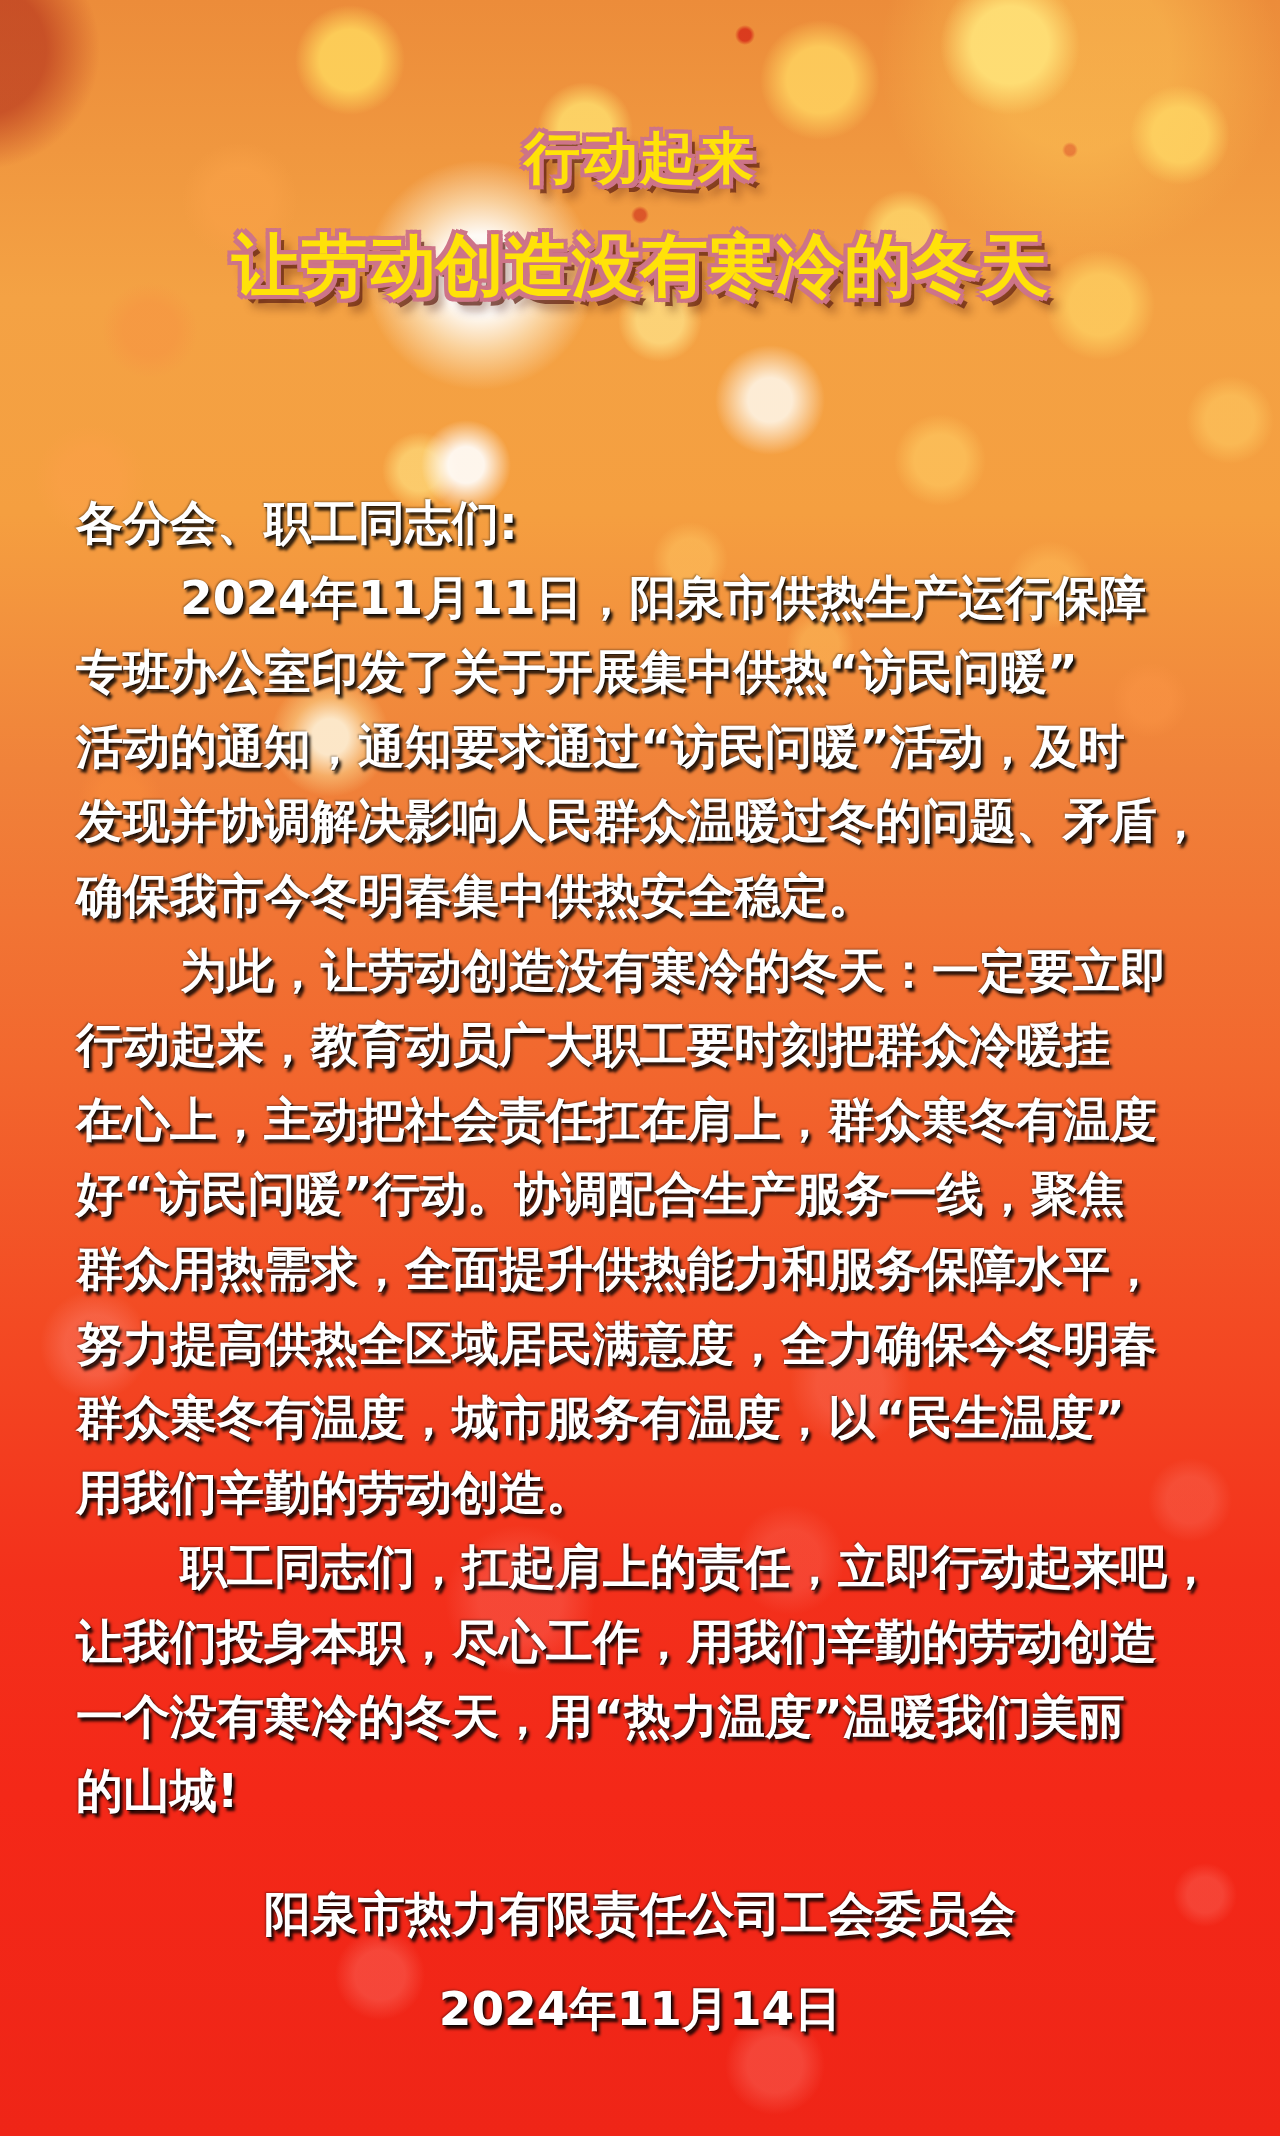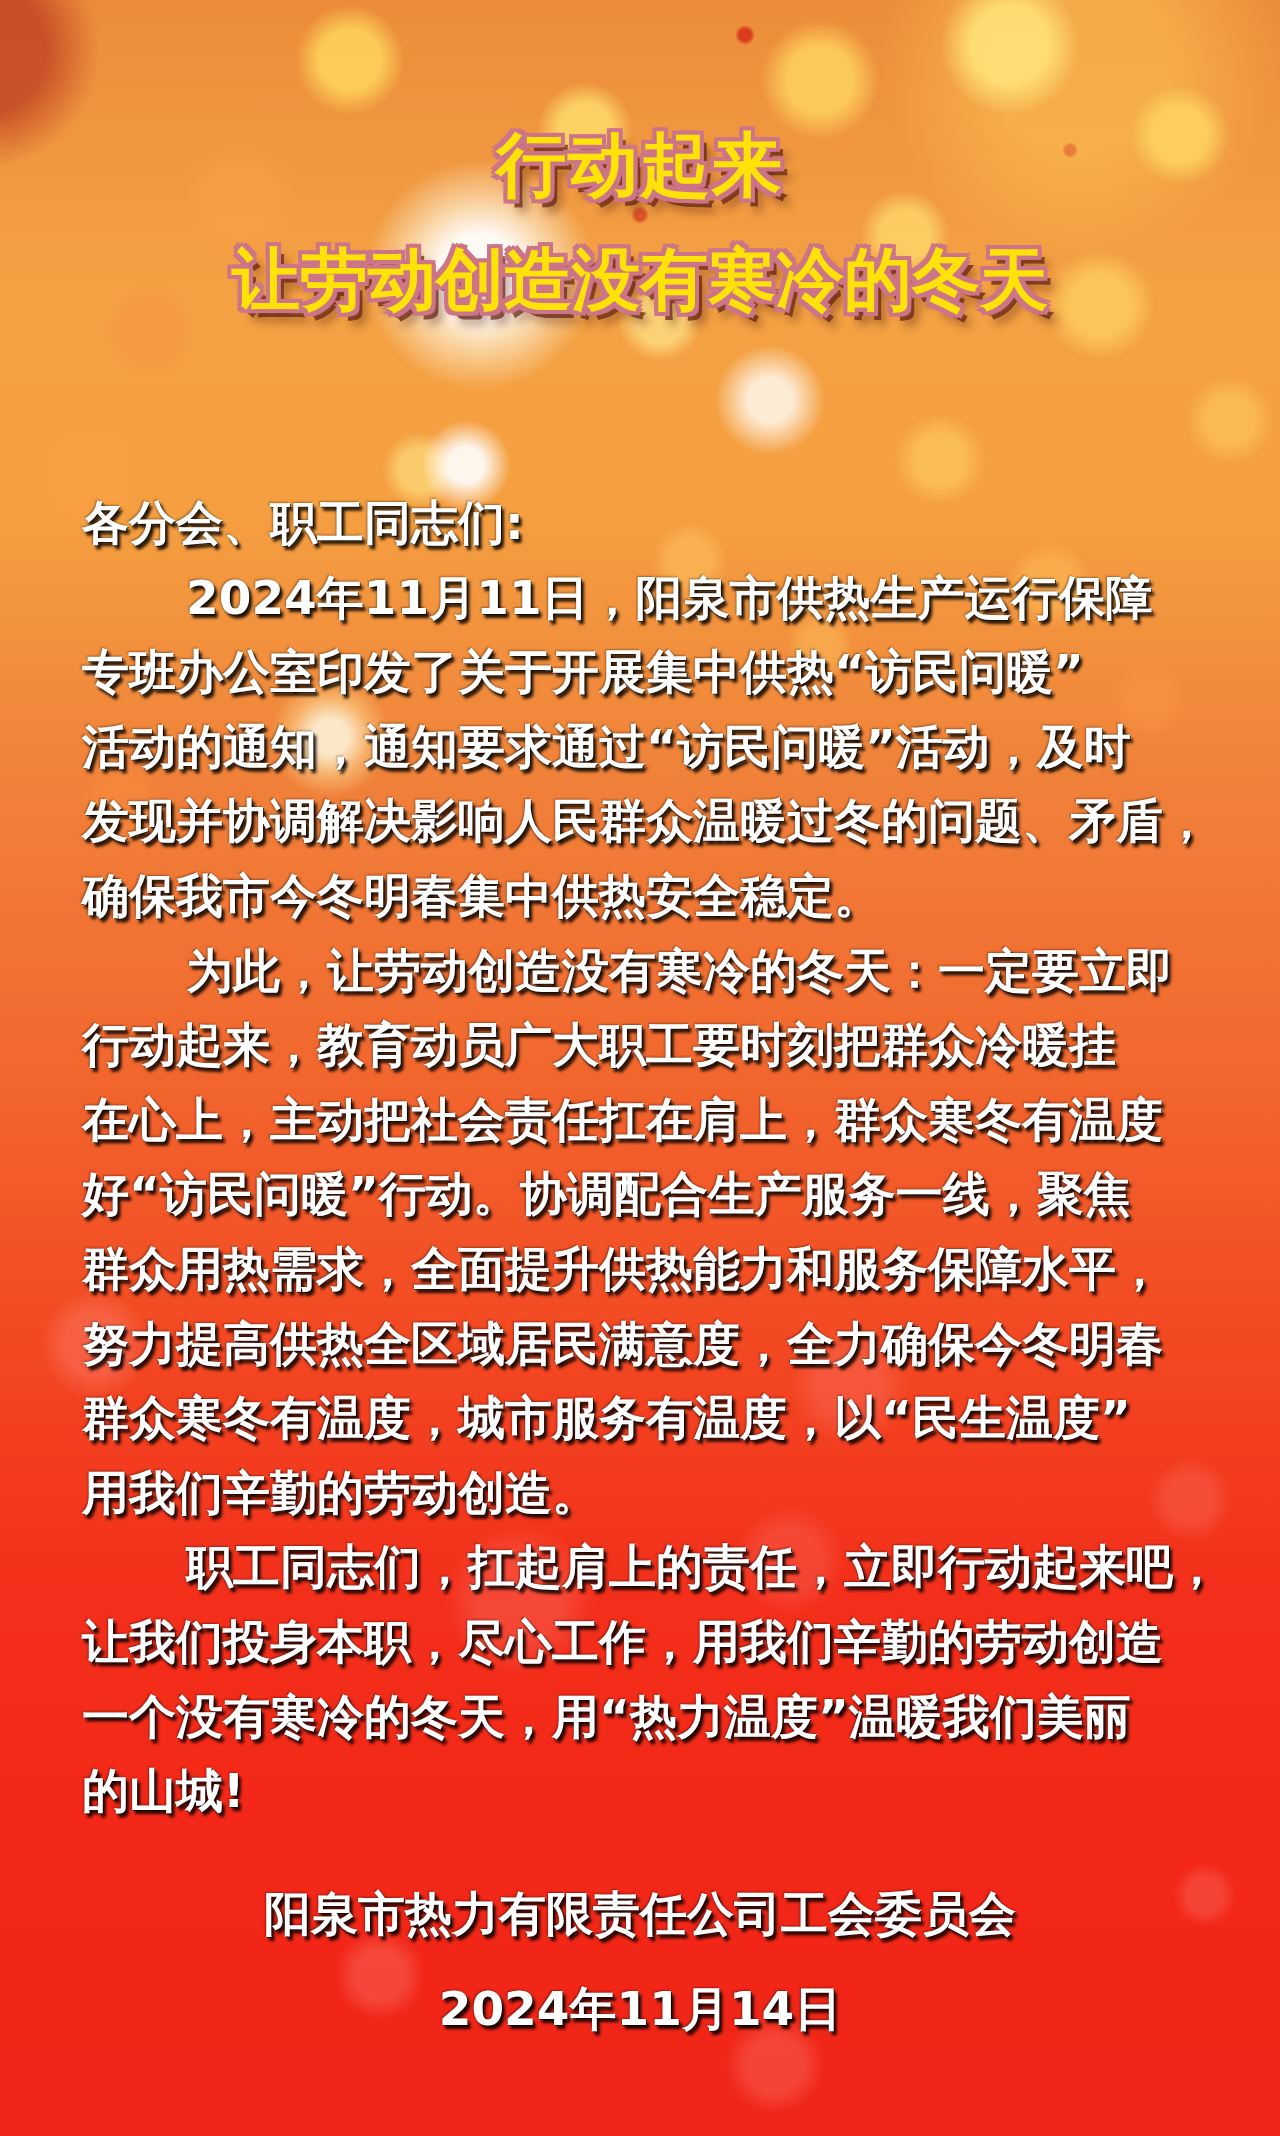--- a/index.html
+++ b/index.html
@@ -68,30 +68,29 @@
   .title{
     position:absolute;top:130px;left:0;width:100%;
     text-align:center;
     font-weight:900;
     color:#ffe208;
     text-shadow:
       -4px -4px 0 #cd7488, 4px -4px 0 #cd7488, -4px 4px 0 #cd7488, 4px 4px 0 #cd7488,
       -4px 0 0 #cd7488, 4px 0 0 #cd7488, 0 -4px 0 #cd7488, 0 4px 0 #cd7488,
       7px 8px 0 rgba(96,32,18,0.70), 11px 13px 10px rgba(80,25,10,0.45);
   }
-  .title-line1{font-size:70px;line-height:1;letter-spacing:2px;}
+  .title-line1{font-size:56px;line-height:1;letter-spacing:2px;}
   .title-line2{font-size:68px;line-height:1;margin-top:46px;letter-spacing:0;}
   .body-text{
     position:absolute;left:76px;top:486px;width:1130px;
     font-size:47px;font-weight:700;color:#ffffff;
     text-shadow:
       3px 4px 3px rgba(0,0,0,0.85),
       1px 1px 0 rgba(0,0,0,0.6),
       -1px -1px 2px rgba(0,0,0,0.35);
-    margin-left: 6px;
   }
   .body-line{line-height:74.6px;height:74.6px;white-space:nowrap;}
   .body-line.indent{text-indent:104px;}
   .signature{
     position:absolute;top:1888px;left:0;width:100%;
     text-align:center;
     font-size:47px;font-weight:700;color:#ffffff;
     text-shadow:
       3px 4px 3px rgba(0,0,0,0.85),
       1px 1px 0 rgba(0,0,0,0.6),

